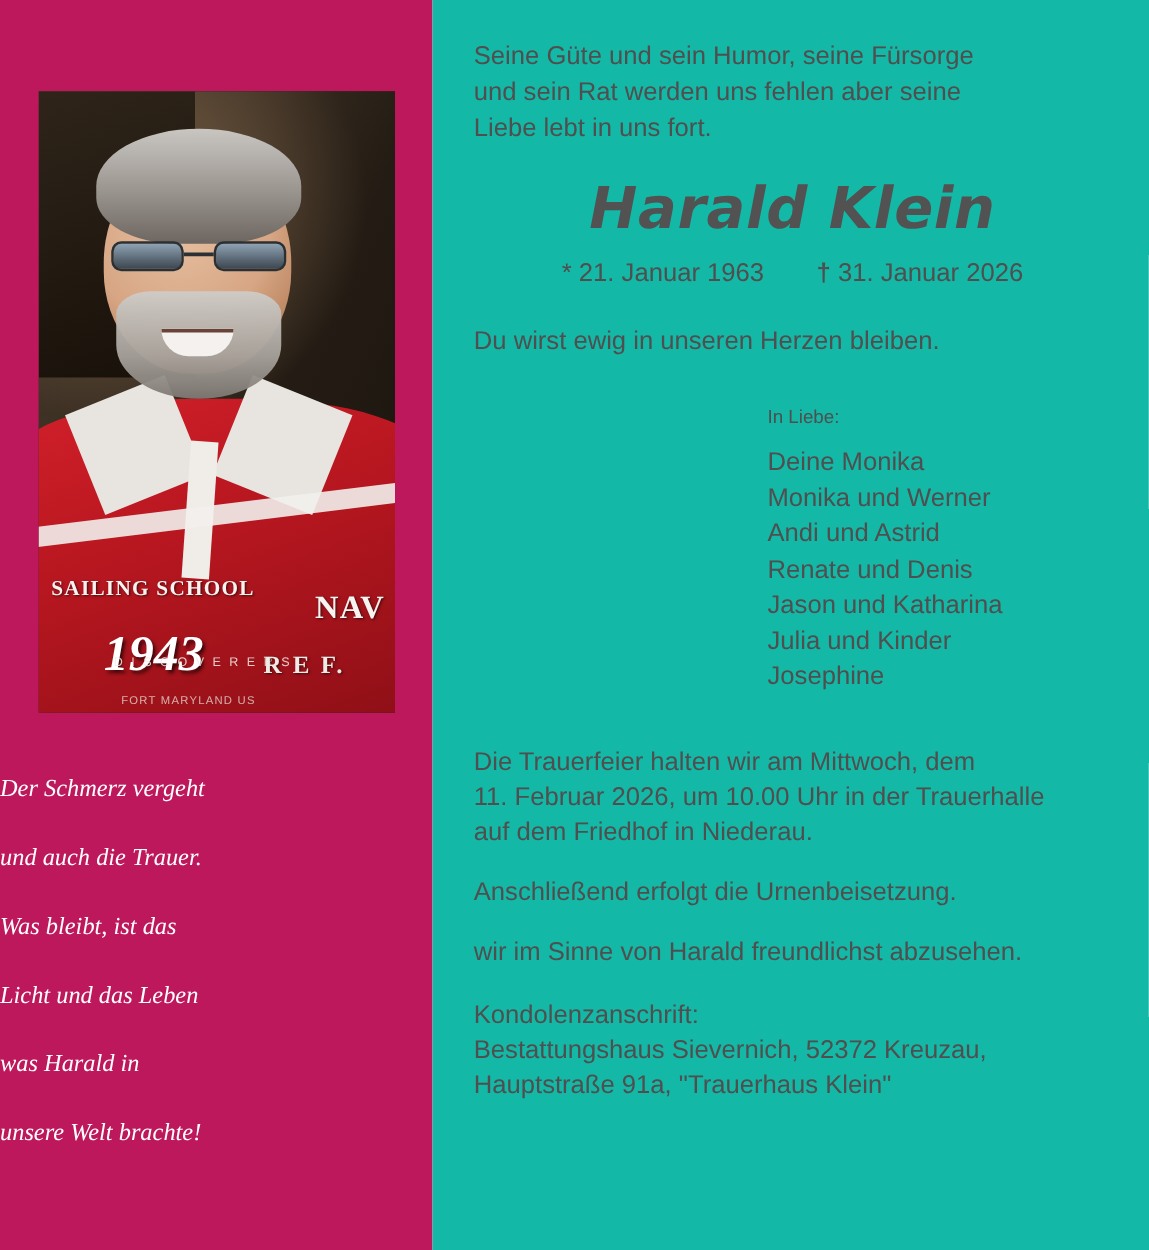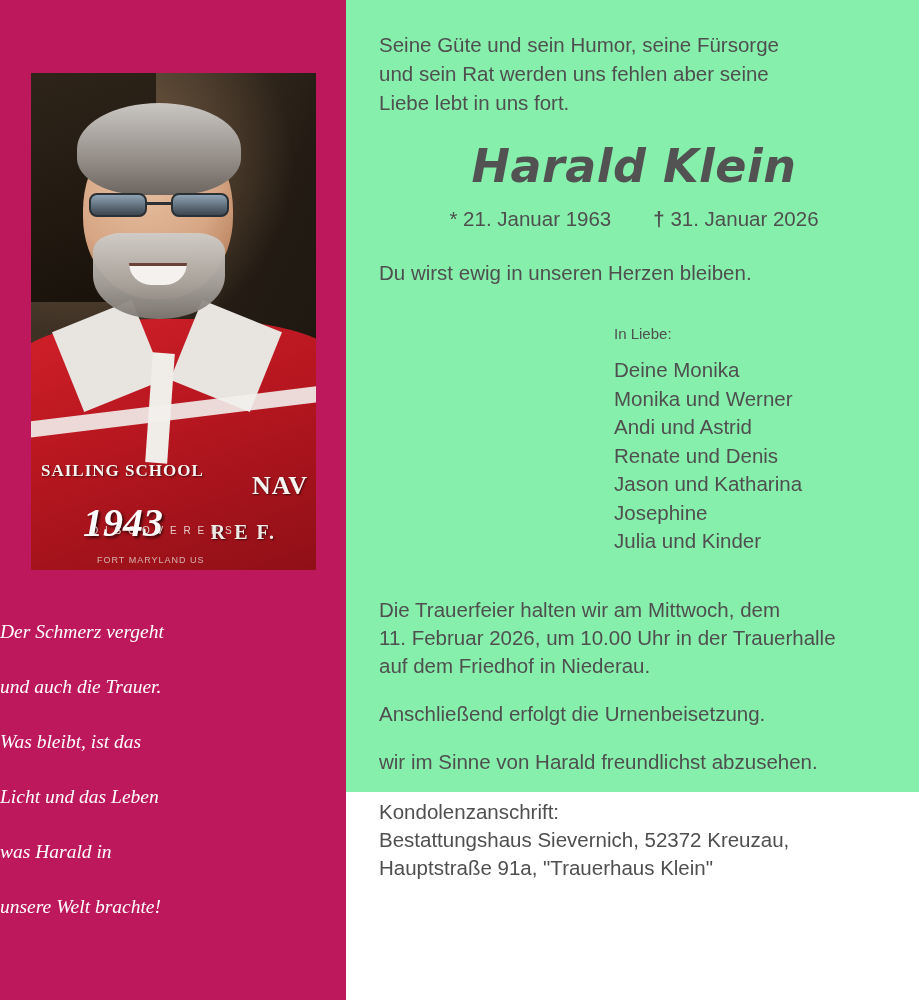--- a/index.html
+++ b/index.html
@@ -227,22 +227,22 @@
     font-style: italic;
     font-size: 19.5px;
     line-height: 55px;
   }
   .poem div { white-space: nowrap; }
 
   
   .right-panel {
     position: relative;
     flex: 1 1 auto;
-    height: 792px;
-    background: #86efac;
+    height: 1000px;
+    background: #14b8a6;
     padding: 30px 30px 0 33px;
     box-sizing: border-box;
     color: #4a4a4a;
   }
   .intro {
     font-size: 20.5px;
     line-height: 29px;
     color: #4f4f4f;
     margin: 0 0 10px 0;
   }
@@ -376,22 +376,22 @@
     <div class="memorial-line">Du wirst ewig in unseren Herzen bleiben.</div>
 
     <div class="inliebe">In Liebe:</div>
 
     <div class="mourners">
       <div>Deine Monika</div>
       <div>Monika und Werner</div>
       <div>Andi und Astrid</div>
       <div>Renate und Denis</div>
       <div>Jason und Katharina</div>
+      <div>Julia und Kinder</div>
       <div>Josephine</div>
-      <div>Julia und Kinder</div>
     </div>
 
     <div class="ceremony">
       <div>Die Trauerfeier halten wir am Mittwoch, dem</div>
       <div>11. Februar 2026, um 10.00 Uhr in der Trauerhalle</div>
       <div>auf dem Friedhof in Niederau.</div>
     </div>
 
     <div class="para">
       <div>Anschließend erfolgt die Urnenbeisetzung.</div>

